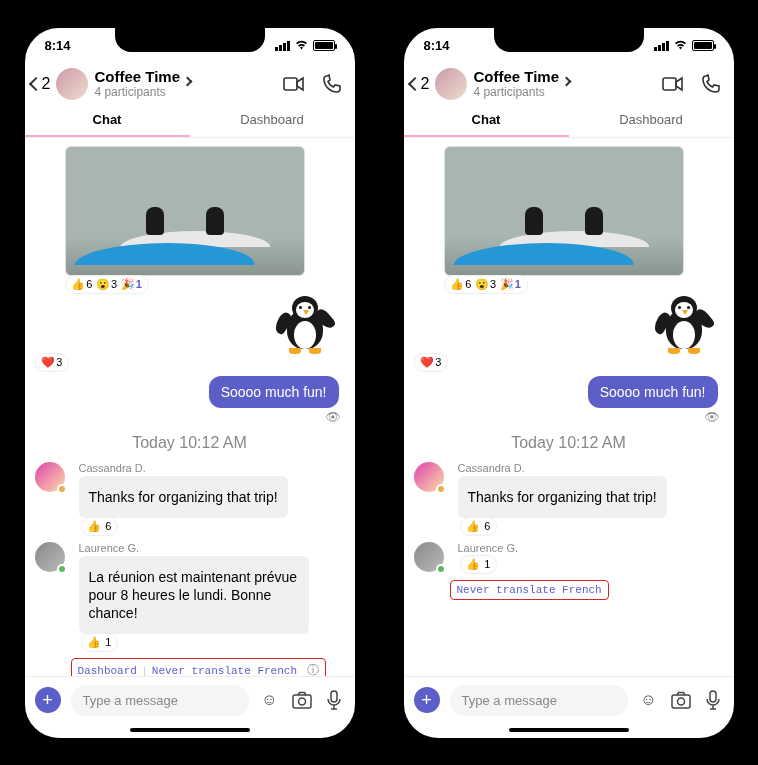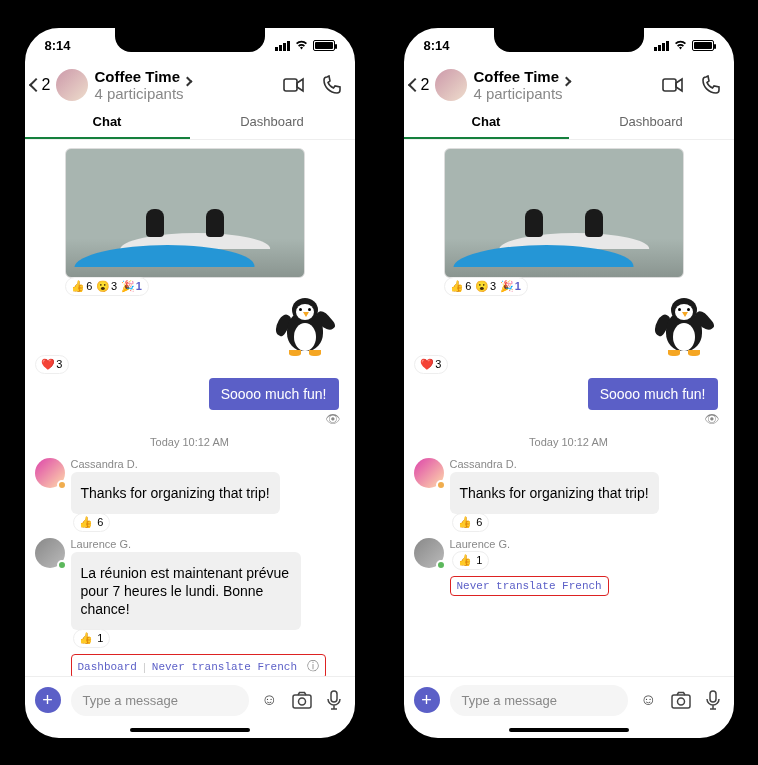--- a/index.html
+++ b/index.html
@@ -24,47 +24,47 @@
   .battery{width:22px;height:11px;border:1px solid #000;border-radius:2px;position:relative;}
   .battery::after{content:"";position:absolute;right:-3px;top:3px;width:2px;height:5px;background:#000;border-radius:1px;}
   .battery::before{content:"";position:absolute;left:1px;top:1px;bottom:1px;right:1px;background:#000;border-radius:1px;}
   .nav { display:flex; align-items:center; gap:6px; padding:4px 12px 4px 6px; }
   .back-area{display:flex;align-items:center;gap:1px;font-size:16px;}
   .chev-left{width:10px;height:10px;border-left:2px solid #333;border-bottom:2px solid #333;transform:rotate(45deg);}
   .group-avatar{width:32px;height:32px;border-radius:50%;background:linear-gradient(135deg,#c9a,#edc);}
   .title-block{flex:1;min-width:0;}
   .title-row{display:flex;align-items:flex-end;gap:4px;font-weight:600;font-size:15px;}
   .chev-right-sm{width:7px;height:7px;border-right:2px solid #333;border-top:2px solid #333;transform:rotate(45deg);}
-  .subtitle{font-size:15px;color:#888;}
+  .subtitle{font-size:12px;color:#888;}
   .nav-actions{display:flex;gap:16px;}
   .icon{width:22px;height:22px;display:flex;align-items:center;justify-content:center;}
   .tabs{display:flex;border-bottom:1px solid #eee;}
   .tab{flex:1;text-align:center;padding:8px;font-size:13px;color:#666;}
-  .tab.active{color:#000;font-weight:600;border-bottom:2px solid #15803d;}
+  .tab.active{color:#000;font-weight:600;border-bottom:2px solid #f9a8d4;}
   .messages{flex:1;overflow-y:auto;padding:8px 10px;font-size:13px;}
   .image-msg{margin-left:30px;width:240px;height:130px;border-radius:6px;background:linear-gradient(180deg,#a8b5b0 0%,#a8b5b0 70%,#8a9590 100%);position:relative;border:1px solid #ddd;overflow:hidden;}
   .kayak1{position:absolute;bottom:10px;left:10px;width:180px;height:22px;background:#2596d6;border-radius:50% 50% 50% 50%/100% 100% 0 0;transform:skewX(-8deg);}
   .kayak2{position:absolute;bottom:28px;left:55px;width:150px;height:16px;background:#e8e8e8;border-radius:50% 50% 50% 50%/100% 100% 0 0;transform:skewX(-6deg);}
   .person{position:absolute;width:18px;height:28px;background:#1a1a1a;border-radius:8px 8px 4px 4px;}
   .reactions{display:inline-flex;gap:4px;background:#fff;border:1px solid #eee;border-radius:12px;padding:2px 6px;margin-left:30px;margin-top:-8px;position:relative;font-size:11px;}
   .rx{display:flex;align-items:center;gap:1px;}
   .penguin{width:60px;height:60px;margin-left:auto;margin-right:10px;position:relative;}
   .penguin-body{position:absolute;bottom:5px;left:12px;width:36px;height:40px;background:#1a1a1a;border-radius:50% 50% 45% 45%;}
   .penguin-belly{position:absolute;bottom:5px;left:19px;width:22px;height:28px;background:#fff;border-radius:50%;}
   .penguin-head{position:absolute;top:2px;left:17px;width:26px;height:24px;background:#1a1a1a;border-radius:50%;}
   .penguin-face{position:absolute;top:8px;left:21px;width:18px;height:16px;background:#fff;border-radius:50%;}
   .penguin-eye{position:absolute;width:3px;height:3px;background:#000;border-radius:50%;top:12px;}
   .penguin-beak{position:absolute;top:16px;left:28px;width:0;height:0;border-left:3px solid transparent;border-right:3px solid transparent;border-top:5px solid #f5a623;}
   .penguin-wing{position:absolute;width:12px;height:22px;background:#1a1a1a;border-radius:50% 50% 30% 70%;}
   .penguin-foot{position:absolute;bottom:0;width:12px;height:6px;background:#f5a623;border-radius:0 0 40% 40%;}
   .heart-rx{margin-left:auto;margin-right:30px;margin-top:-6px;}
-  .bubble-out{background:#5b5fc7;color:#fff;padding:8px 12px;border-radius:4px;margin-left:auto;margin-right:6px;width:fit-content;margin-top:4px;font-size:14px;}
+  .bubble-out{background:#5b5fc7;color:#fff;padding:8px 12px;border-radius:12px;margin-left:auto;margin-right:6px;width:fit-content;margin-top:4px;font-size:14px;}
   .eye{font-size:12px;color:#888;margin-left:auto;margin-right:4px;width:fit-content;margin-top:2px;}
-  .timestamp{text-align:center;color:#888;font-size:11px;margin:10px 0;}
-  .msg-in{display:flex;gap:6px;margin-top:6px;}
+  .timestamp{text-align:center;color:#888;font-size:16px;margin:10px 0;}
+  .msg-in{display:flex;gap:14px;margin-top:6px;}
   .avatar{width:30px;height:30px;border-radius:50%;flex-shrink:0;position:relative;}
   .av1{background:linear-gradient(135deg,#d4a,#fda);}
   .av2{background:linear-gradient(135deg,#888,#bbb);}
   .presence{position:absolute;bottom:-2px;right:-2px;width:10px;height:10px;border-radius:50%;border:2px solid #fff;}
   .away{background:#f0ad4e;}
   .online{background:#5cb85c;}
   .msg-body{flex:1;}
   .sender{font-size:11px;color:#888;margin-bottom:2px;}
   .bubble-in{background:#f0f0f0;border-radius:6px;padding:12px 10px;width:fit-content;font-size:14px;line-height:1.3;position:relative;}
   .translate-badge{position:absolute;right:-18px;top:4px;font-size:10px;color:#888;}
@@ -190,21 +190,21 @@
           </div>
       </div>
     </div>
 
     <div class="msg-in">
       <div class="avatar av2">
           <div class="presence online"></div>
         </div>
       <div class="msg-body">
         <div class="sender">Laurence G.</div>
-        <div class="bubble-in" style="max-width:230px">La réunion est maintenant prévue pour 7 heures le lundi. Bonne chance!</div>
+        <div class="bubble-in" style="max-width:230px">La réunion est maintenant prévue pour 8 heures le lundi. Bonne chance!</div>
         <div class="rx-in">
             <span>👍</span>
             <span>1</span>
           </div>
       </div>
     </div>
 
     <div class="translate-row">
       <span class="link">Dashboard</span>
       <span class="divider">|</span>

